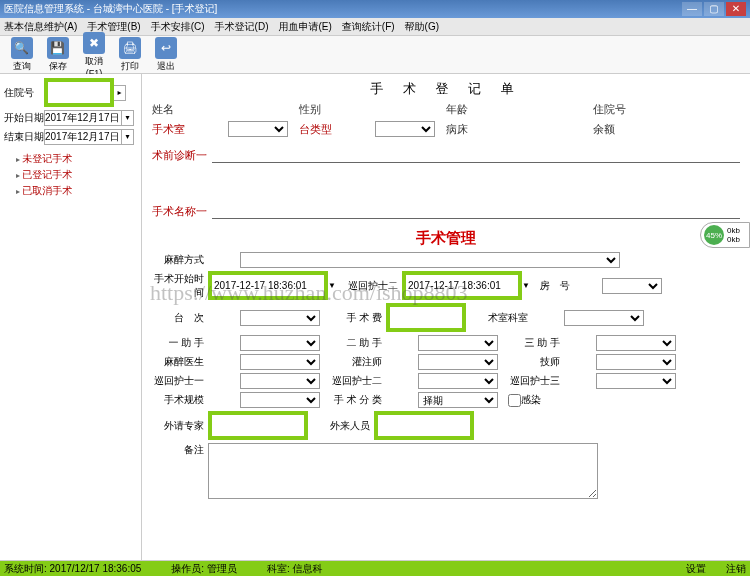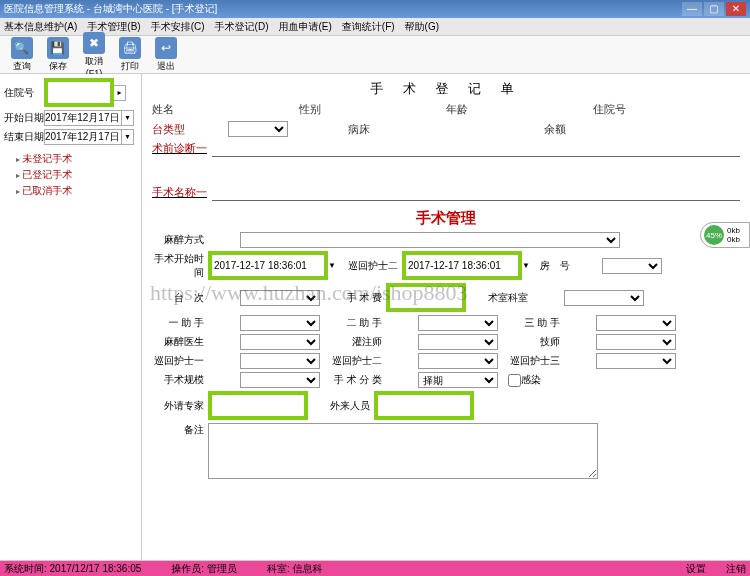--- a/index.html
+++ b/index.html
@@ -23,30 +23,30 @@
 .tree .n { padding: 1px 0 1px 12px; color: #b00000; cursor: pointer; }
 .tree .n::before { content: "▸ "; font-size: 8px; color: #666; }
 .right { flex: 1; background: #fff; padding: 6px 10px; position: relative; overflow: hidden; }
 .formtitle { text-align: center; font-size: 13px; letter-spacing: 8px; margin-bottom: 4px; }
 .inforow { display: flex; margin-bottom: 4px; }
 .inforow .cell { flex: 1; display: flex; align-items: center; }
 .inforow .cell .l { width: 44px; color: #333; }
 .redl { color: #b00000 !important; }
 .cmb { height: 16px; border: 1px solid #999; font-size: 10px; background: #fff; margin-left: 32px; }
 .w60 { width: 60px; } .w80 { width: 80px; } .w100 { width: 100px; } .w120 { width: 120px; }
-.longline { display: flex; align-items: flex-start; margin: 4px 0; text-decoration: underline; }
+.longline { display: flex; align-items: flex-end; margin: 10px 0; }
 .longline .l { width: 60px; color: #b00000; }
 .longline input { flex: 1; height: 16px; border: none; border-bottom: 1px solid #666; font-size: 10px; }
 .sectitle { color: #d00000; font-size: 15px; font-weight: bold; text-align: center; margin: 8px 0 4px; }
 .frow { display: flex; align-items: center; margin-bottom: 3px; font-size: 10px; }
 .frow .fl { width: 56px; text-align: right; padding-right: 4px; }
 .frow .gap { width: 10px; }
 .txt { height: 29px; border: 4px solid #84cc16; font-size: 10px; padding: 0 2px; }
 .notes { width: 390px; height: 56px; border: 1px solid #999; font-size: 10px; }
-.statusbar { position: absolute; bottom: 0; left: 0; right: 0; height: 16px; background: #ec4899; border-top: 1px solid #ccc; display: flex; align-items: center; font-size: 10px; padding: 0 4px; }
+.statusbar { position: absolute; bottom: 0; left: 0; right: 0; height: 16px; background: #84cc16; border-top: 1px solid #ccc; display: flex; align-items: center; font-size: 10px; padding: 0 4px; }
 .statusbar .seg { margin-right: 30px; }
 .statusbar .flex { flex: 1; }
 .badge { position: absolute; right: 0; top: 222px; width: 50px; height: 26px; background: #fff; border: 1px solid #aaa; border-radius: 13px 0 0 13px; display: flex; align-items: center; font-size: 8px; }
 .badge .c { width: 20px; height: 20px; border-radius: 50%; background: #4caf50; color: #fff; display: flex; align-items: center; justify-content: center; font-size: 8px; margin: 0 3px; }
 .watermark { position: absolute; top: 280px; left: 150px; font-size: 22px; color: rgba(80,80,80,.35); font-family: serif; pointer-events: none; z-index: 5; }
 </style>
 </head>
 <body>
 
 <div class="titlebar">
@@ -110,20 +110,24 @@
         </div>
       <div class="cell">
           <span class="l">年龄</span>
         </div>
       <div class="cell">
           <span class="l">住院号</span>
         </div>
     </div>
     <div class="inforow">
       <div class="cell">
+          <span class="l redl">手术室</span>
+          <select class="cmb w60"></select>
+        </div>
+      <div class="cell">
           <span class="l redl">台类型</span>
           <select class="cmb w60"></select>
         </div>
       <div class="cell">
           <span class="l">病床</span>
         </div>
       <div class="cell">
           <span class="l">余额</span>
         </div>
     </div>

